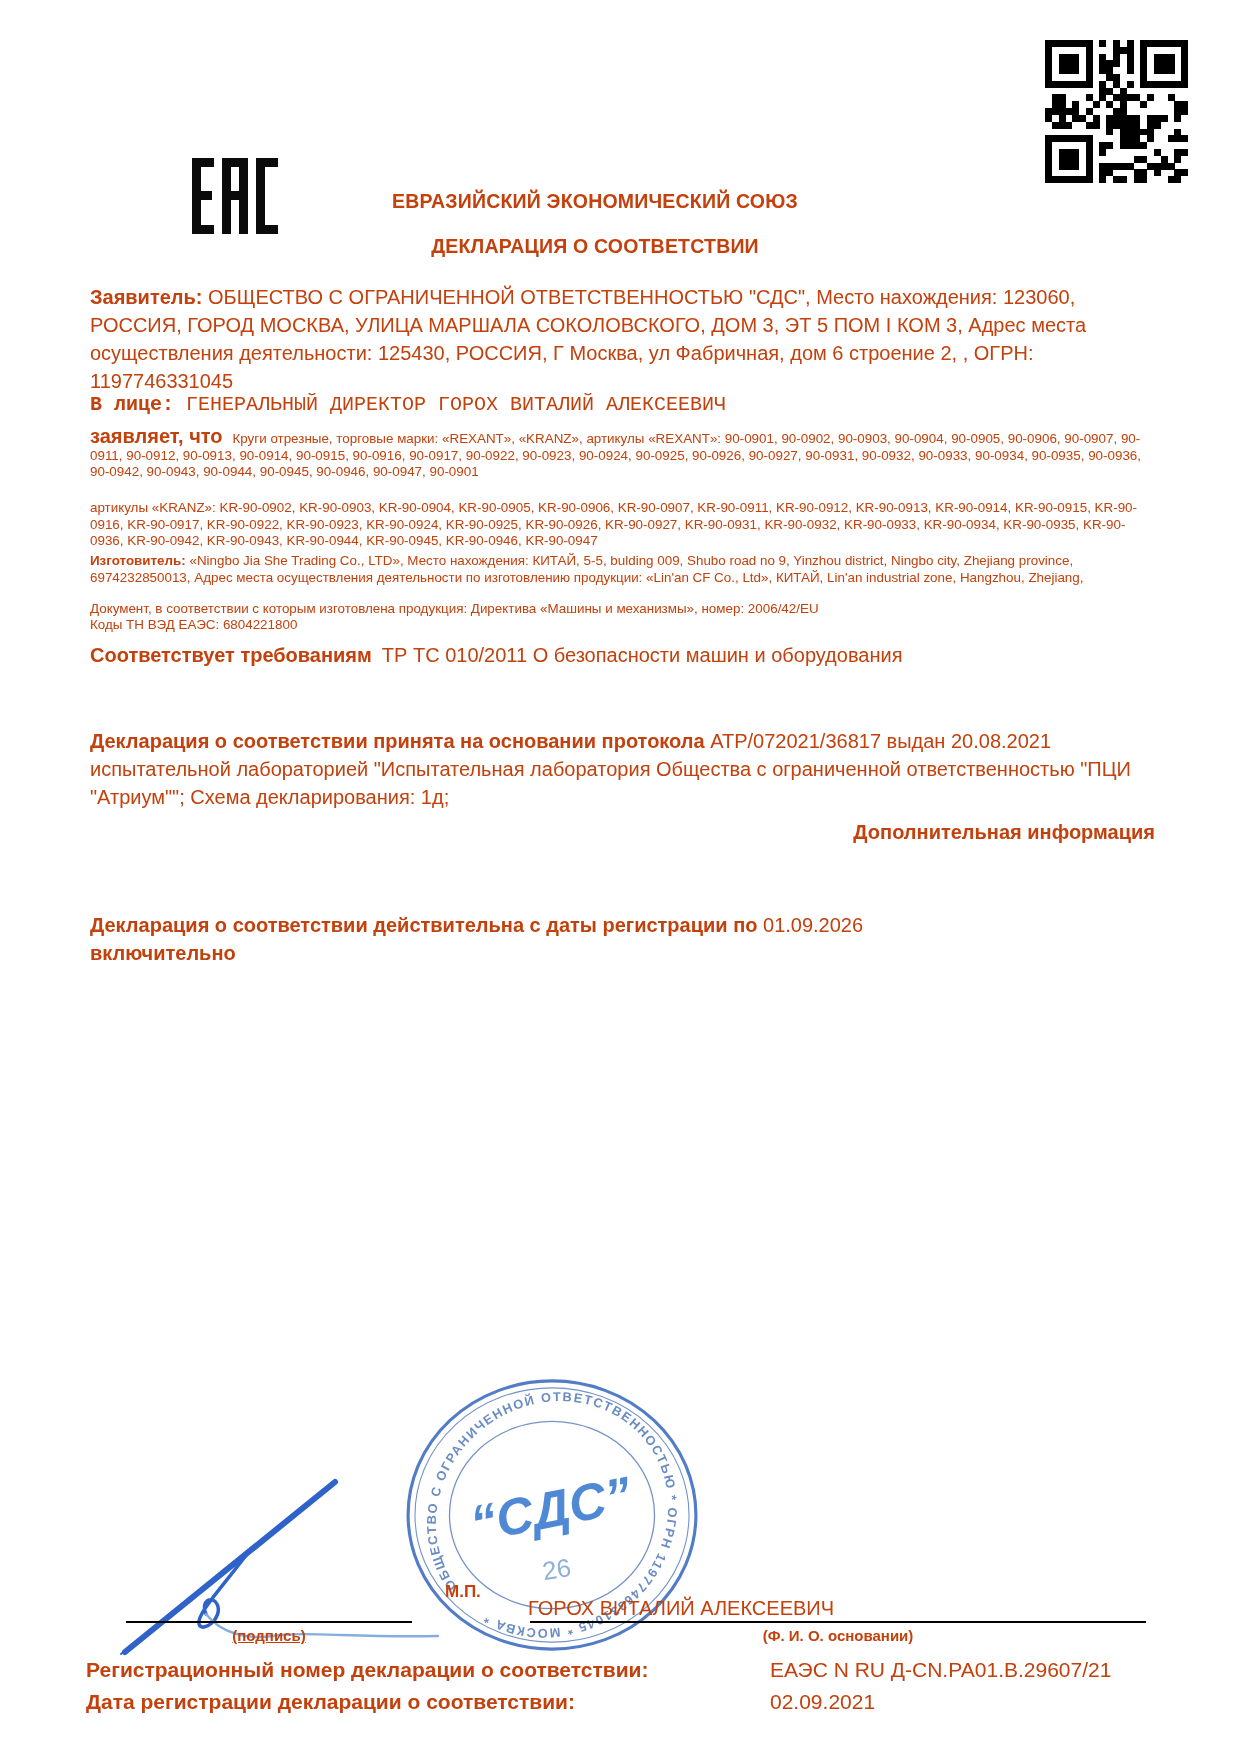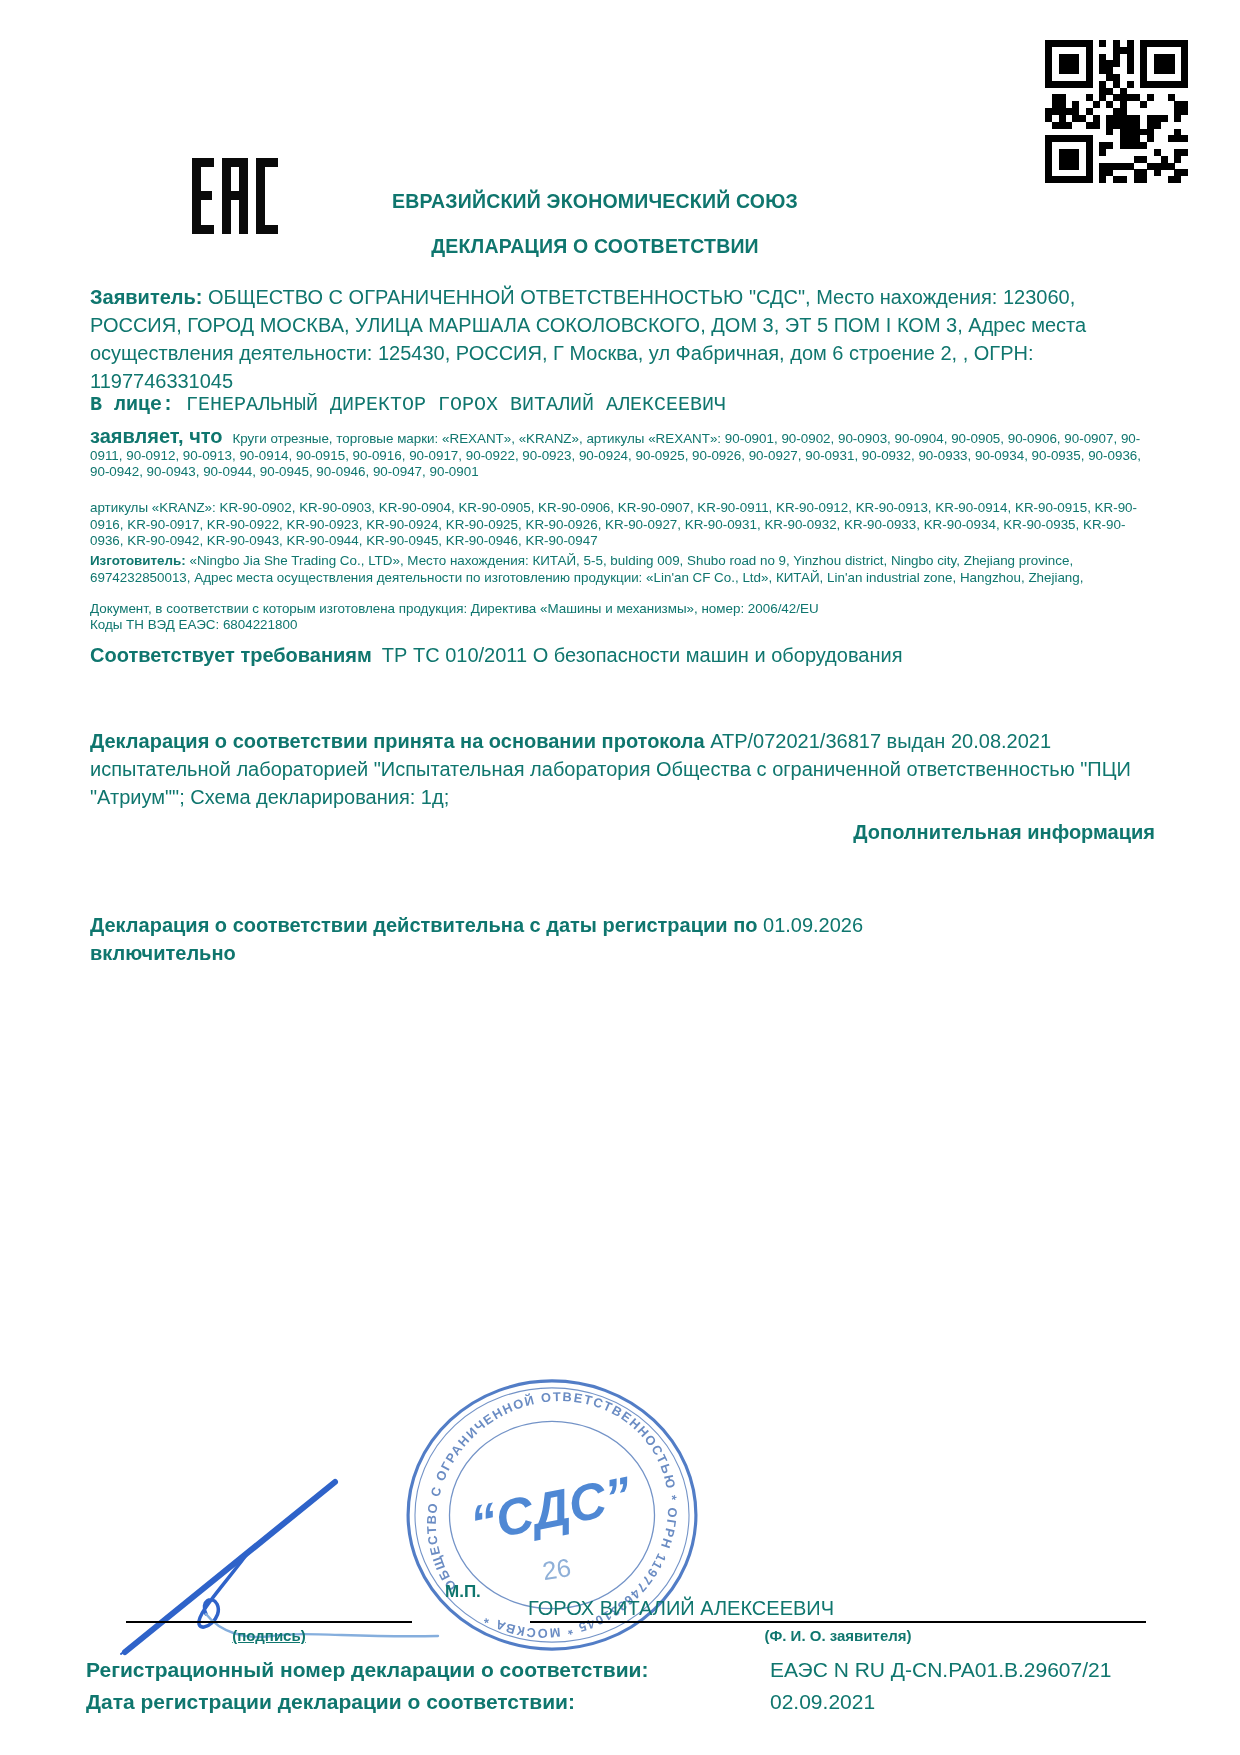--- a/index.html
+++ b/index.html
@@ -1,17 +1,17 @@
 <!DOCTYPE html>
 <html><head>
 <meta charset="utf-8">
 <style>
   html,body{margin:0;padding:0;background:#ffffff;}
   .page{position:relative;width:1240px;height:1755px;background:#fff;overflow:hidden;
-        font-family:"Liberation Sans", sans-serif;color:#0f766e;}
+        font-family:"Liberation Sans", sans-serif;color:#c2410c;}
   .abs{position:absolute;}
   .eac-logo{left:190px;top:158px;width:88px;height:76px;}
   .qr{left:1045px;top:40px;width:143px;height:143px;}
   .hdr{left:90px;width:1010px;text-align:center;font-weight:bold;font-size:19.5px;letter-spacing:.2px;}
   .h1{top:190px;} .h2{top:235px;}
   .block{left:90px;width:1065px;}
   .t20{font-size:20px;line-height:28px;}
   .t13{font-size:13.4px;line-height:16.6px;}
   .b{font-weight:bold;text-align:right;}
   .lbl-gap{margin-right:10px;}
@@ -336,20 +336,20 @@
       <path d="M 106 162 C 120 180, 145 188, 172 184 C 205 179, 255 186, 338 184" stroke="#85aedd" stroke-width="2.4" fill="none" stroke-linecap="round"></path>
     </svg>
   </div>
 
   <div class="abs uline sig-line"></div>
   <div class="abs caption sig-cap">(подпись)</div>
 
   <div class="abs mp">М.П.</div>
   <div class="abs fio">ГОРОХ ВИТАЛИЙ АЛЕКСЕЕВИЧ</div>
   <div class="abs uline fio-line"></div>
-  <div class="abs caption fio-cap">(Ф. И. О. заявителя)</div>
+  <div class="abs caption fio-cap">(Ф. И. О. основании)</div>
 
   <div class="abs reg-label row1">Регистрационный номер декларации о соответствии:</div>
   <div class="abs reg-value row1">ЕАЭС N RU Д-CN.РА01.В.29607/21</div>
   <div class="abs reg-label row2">Дата регистрации декларации о соответствии:</div>
   <div class="abs reg-value row2">02.09.2021</div>
 
 </div>
 
 </body></html>

